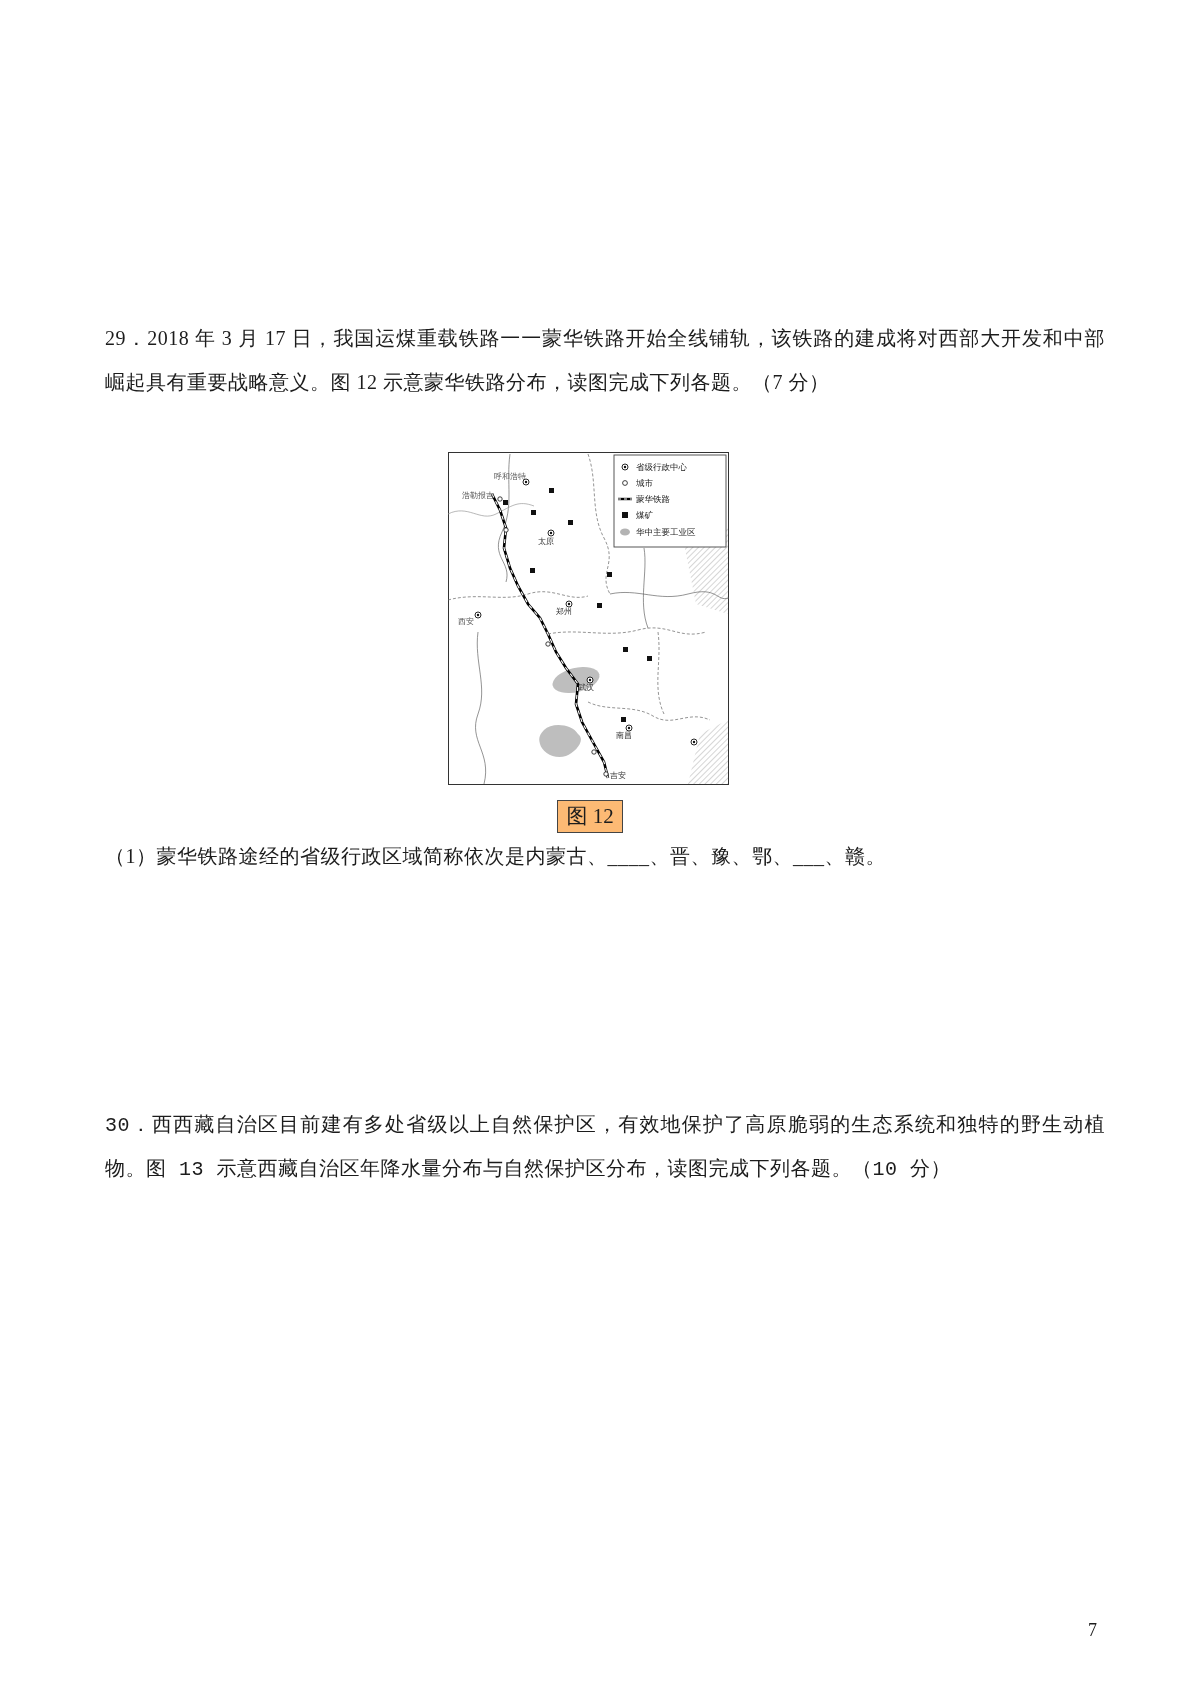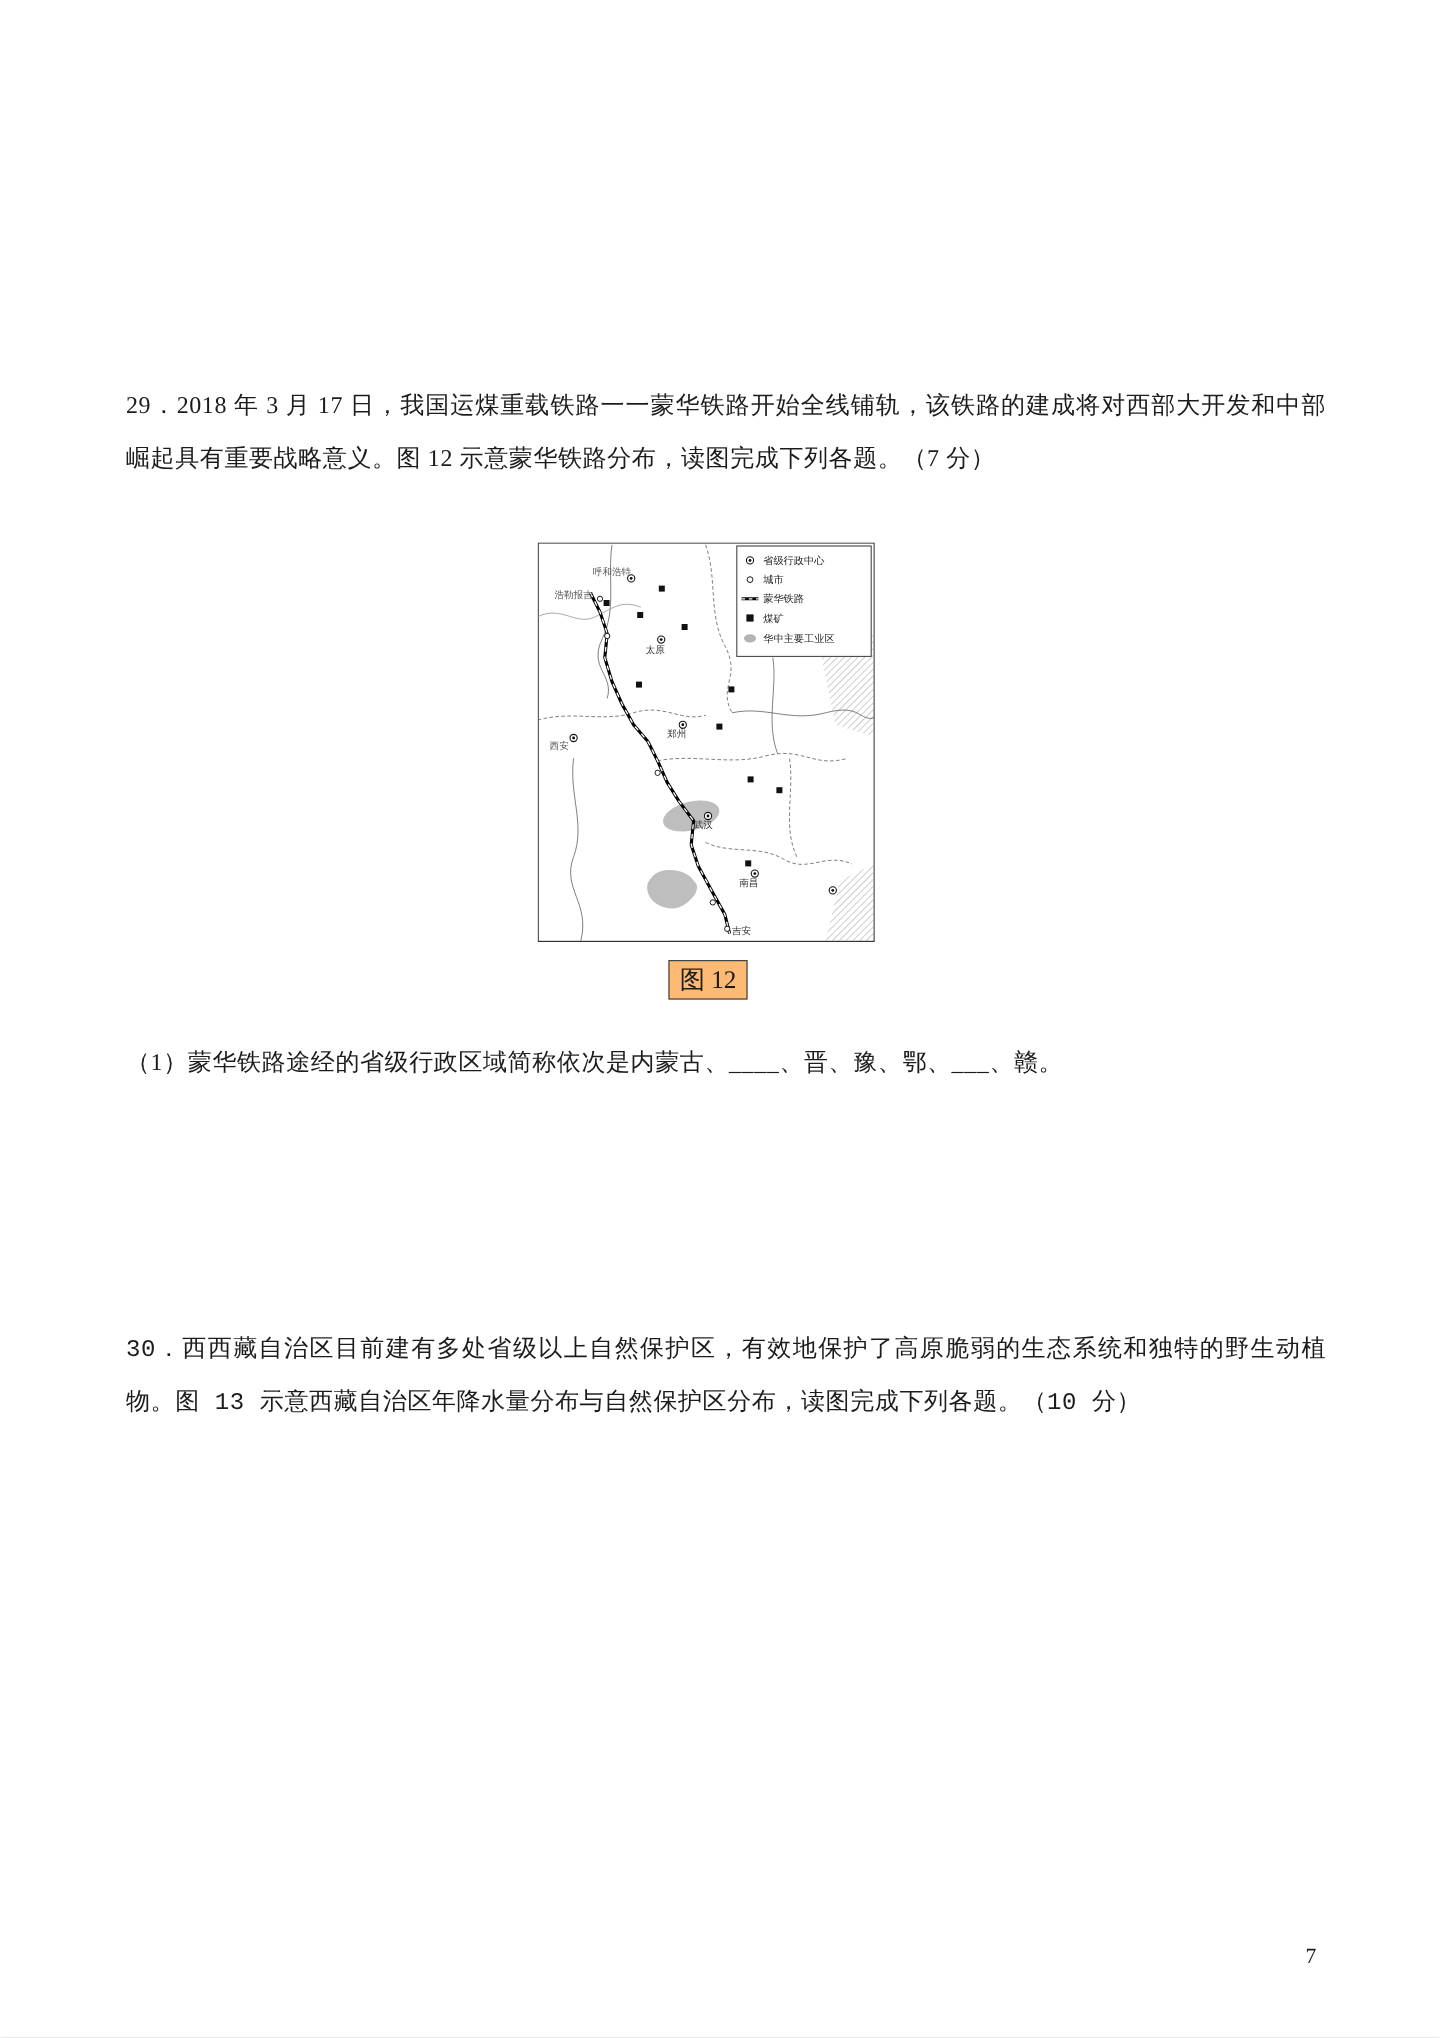--- a/index.html
+++ b/index.html
@@ -188,21 +188,21 @@
         <text class="legend-text" x="188" y="66">煤矿</text>
 
         <ellipse cx="177" cy="80" rx="5" ry="3.5" fill="#b3b3b3"></ellipse>
         <text class="legend-text" x="188" y="83">华中主要工业区</text>
       </g>
     </svg>
   </div>
 
   <div class="fig-caption">图 12</div>
 
-  <div class="para" style="top:864px;">（1）蒙华铁路途经的省级行政区域简称依次是内蒙古、____、晋、豫、鄂、___、赣。</div>
+  <div class="para" style="top:834px;">（1）蒙华铁路途经的省级行政区域简称依次是内蒙古、____、晋、豫、鄂、___、赣。</div>
 
 
 
 
   <div class="para" style="top:1104px;font-family:Liberation Mono, monospace;">30．西西藏自治区目前建有多处省级以上自然保护区，有效地保护了高原脆弱的生态系统和独特的野生动植物。图 13 示意西藏自治区年降水量分布与自然保护区分布，读图完成下列各题。（10 分）</div>
 
   <div class="page-number">7</div>
 
 </div>
 

